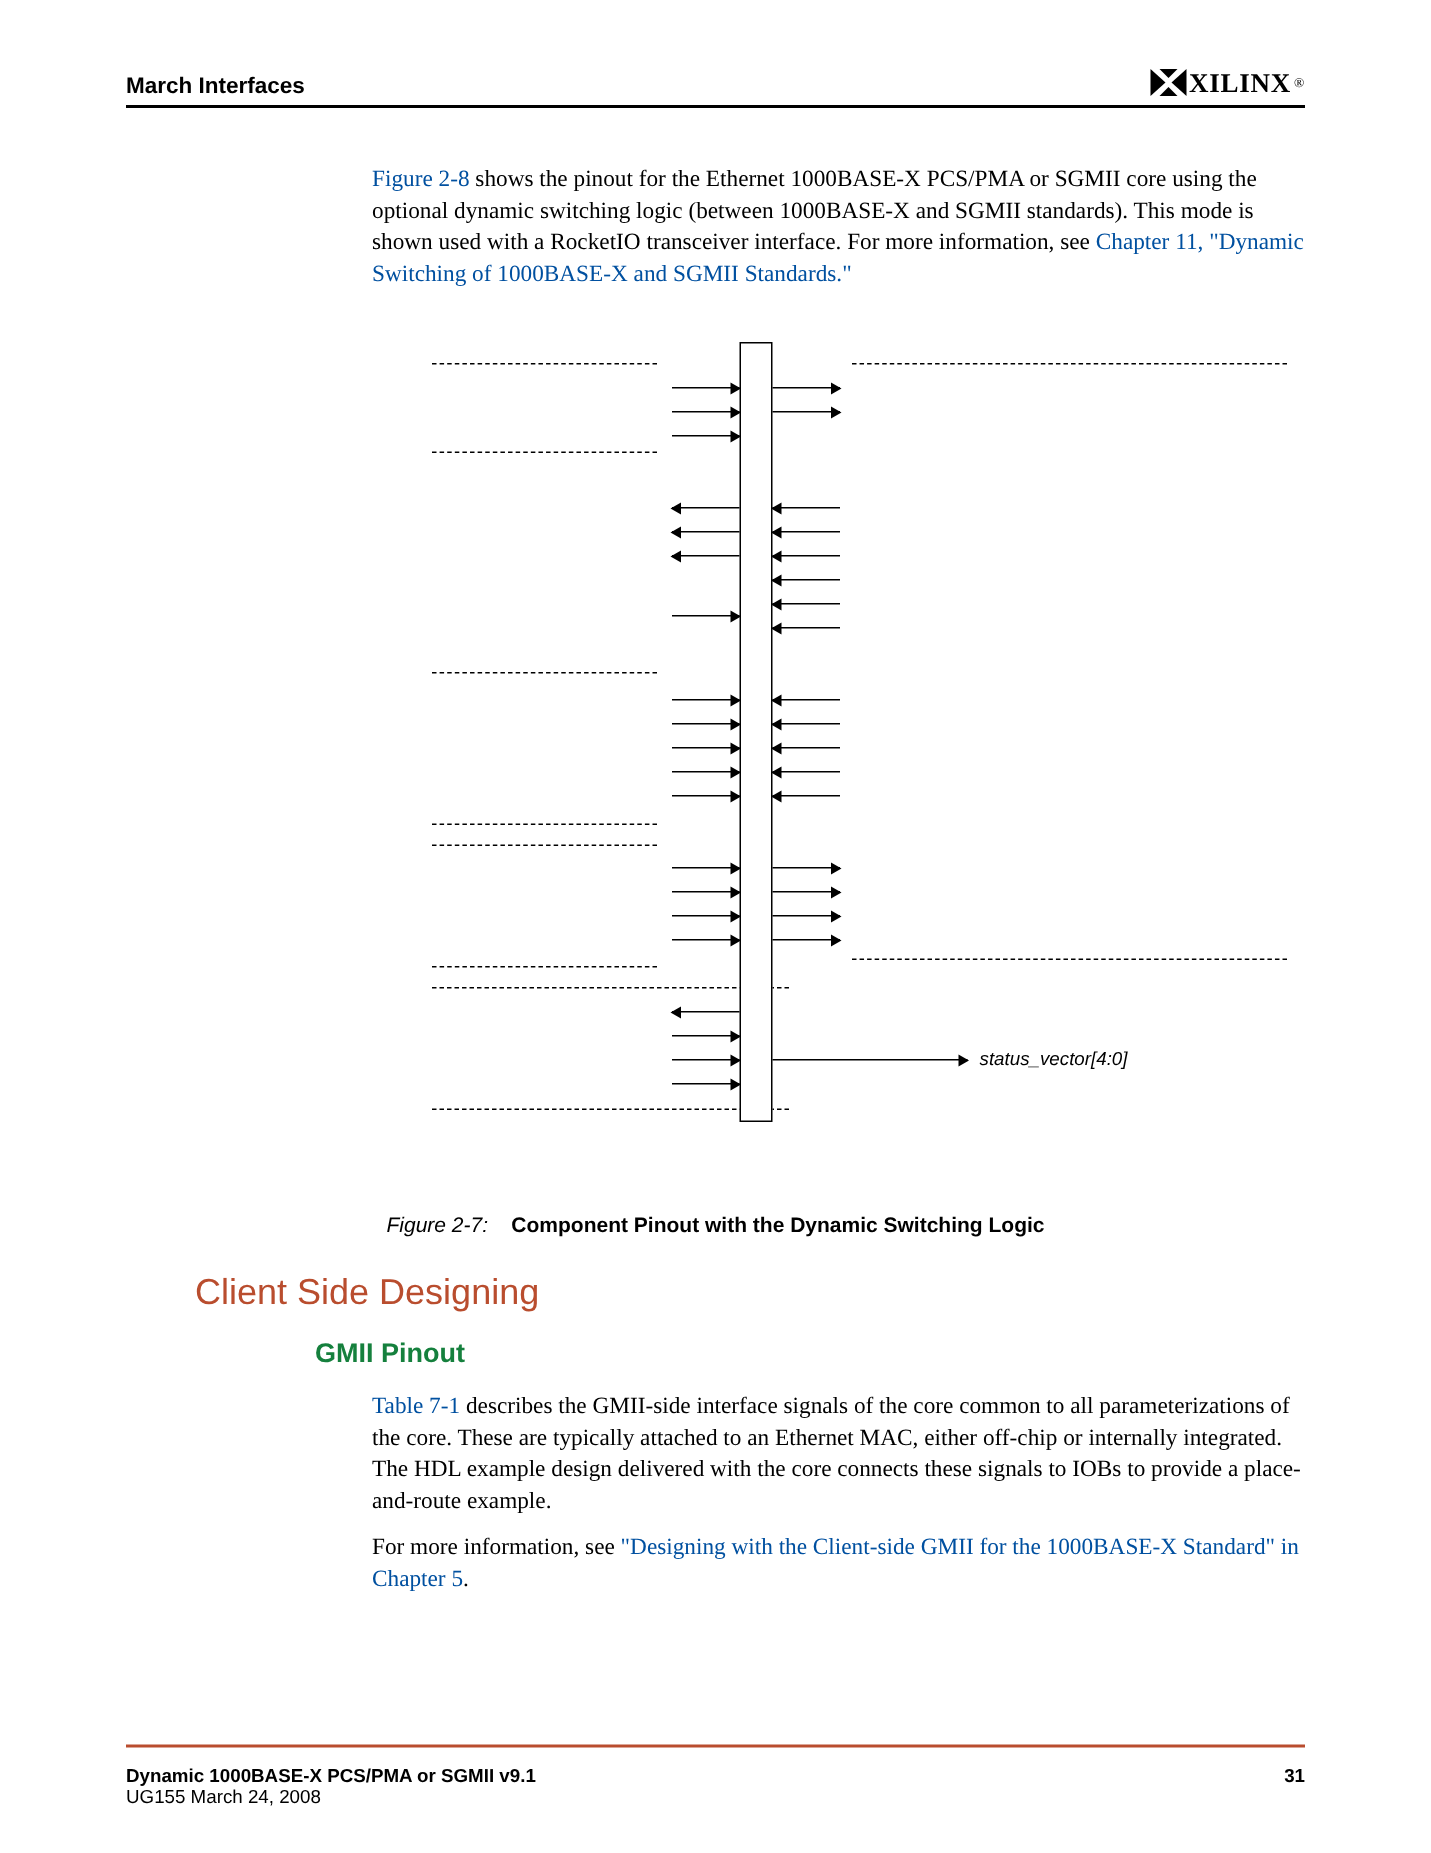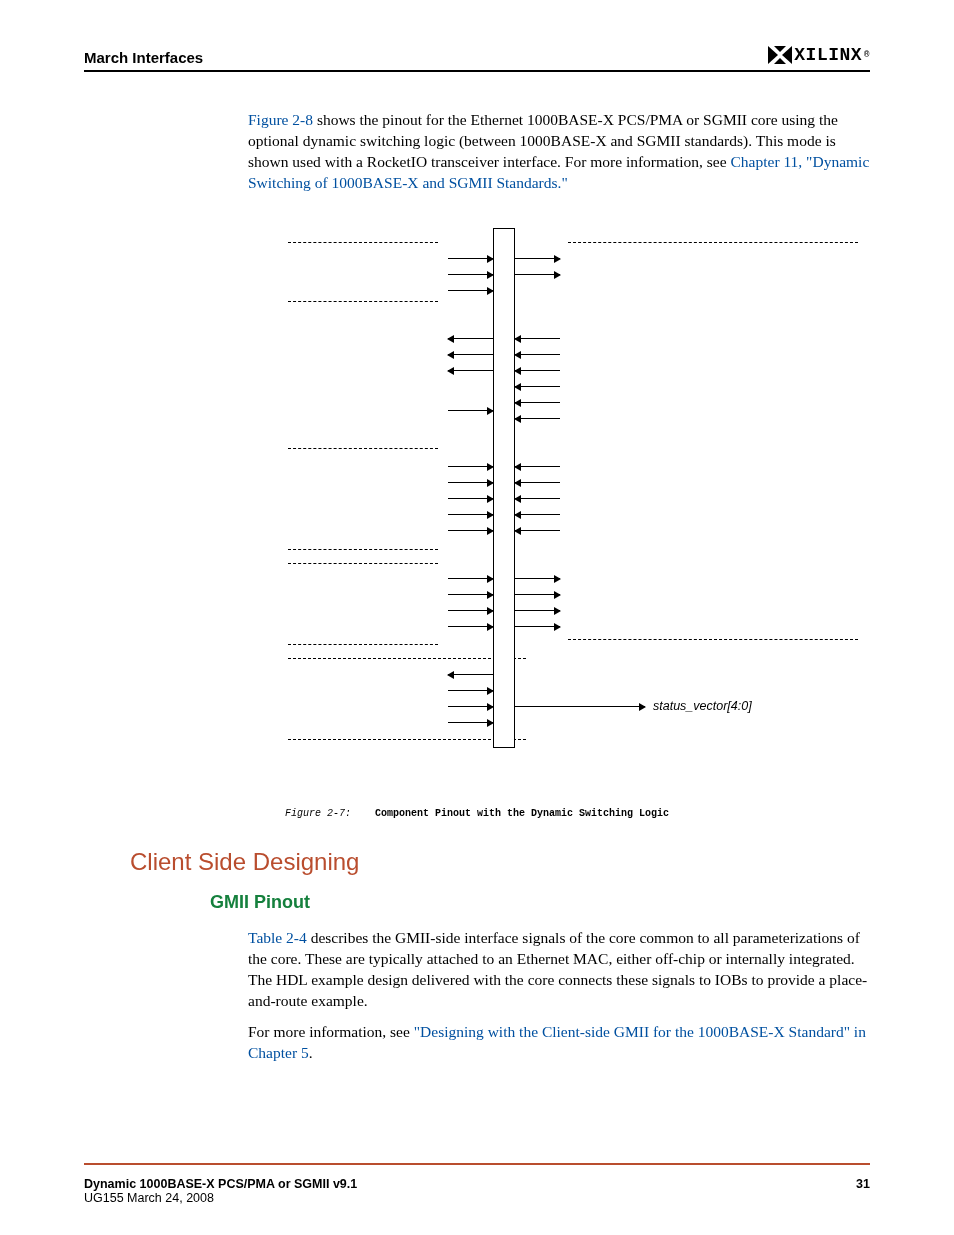--- a/index.html
+++ b/index.html
@@ -23,21 +23,21 @@
     padding-bottom: 4px;
   }
   .header-title {
     font-family: Arial, Helvetica, sans-serif;
     font-weight: bold;
     font-size: 15px;
   }
   .logo {
     display: flex;
     align-items: center;
-    font-family: Liberation Mono, monospace;
+    font-family: Liberation Serif, serif;
     font-weight: 900;
     font-size: 18px;
     letter-spacing: 0.5px;
   }
   .logo sup { font-size: 9px; font-weight: normal; margin-left: 2px; }
   .content { position: absolute; left: 84px; right: 84px; }
   .para1 { top: 110px; font-size: 15.5px; line-height: 1.35; }
   .para1 .indent { margin-left: 164px; }
   .link { color: #0050a0; }
   .figure-area {
@@ -47,22 +47,22 @@
     width: 570px;
     height: 570px;
     font-style: italic;
   }
   .caption {
     position: absolute;
     top: 808px;
     left: 84px;
     right: 84px;
     text-align: center;
-    font-family: Liberation Mono, monospace;
-    font-size: 10px;
+    font-family: Liberation Sans, sans-serif;
+    font-size: 14px;
   }
   .caption .fignum { font-style: italic; font-weight: normal; }
   .caption .figtitle { font-weight: bold; }
   .h2 {
     position: absolute;
     top: 848px;
     left: 130px;
     font-family: Arial, Helvetica, sans-serif;
     font-size: 24px;
     color: #b94d2e;
@@ -239,21 +239,21 @@
 <div class="caption">
   <span class="fignum">Figure 2-7:</span>
   &nbsp;&nbsp;
   <span class="figtitle">Component Pinout with the Dynamic Switching Logic</span>
 </div>
 
 <div class="h2">Client Side Designing</div>
 <div class="h3">GMII Pinout</div>
 
 <div class="para2">
-  <span class="link">Table 2-4</span><span> describes the GMII-side interface signals of the core common to all parameterizations of the core. These are typically attached to an Ethernet MAC, either off-chip or internally integrated. The HDL example design delivered with the core connects these signals to IOBs to provide a place-and-route example.</span>
+  <span class="link">Table 7-1</span><span> describes the GMII-side interface signals of the core common to all parameterizations of the core. These are typically attached to an Ethernet MAC, either off-chip or internally integrated. The HDL example design delivered with the core connects these signals to IOBs to provide a place-and-route example.</span>
 </div>
 
 <div class="para3">
   <span>For more information, see </span><span class="link">"Designing with the Client-side GMII for the 1000BASE-X Standard" in Chapter 5</span><span>.</span>
 </div>
 
 <div class="footer-rule"></div>
 <div class="footer">
   <div class="left">
     <span>Dynamic 1000BASE-X PCS/PMA or SGMII v9.1</span>

